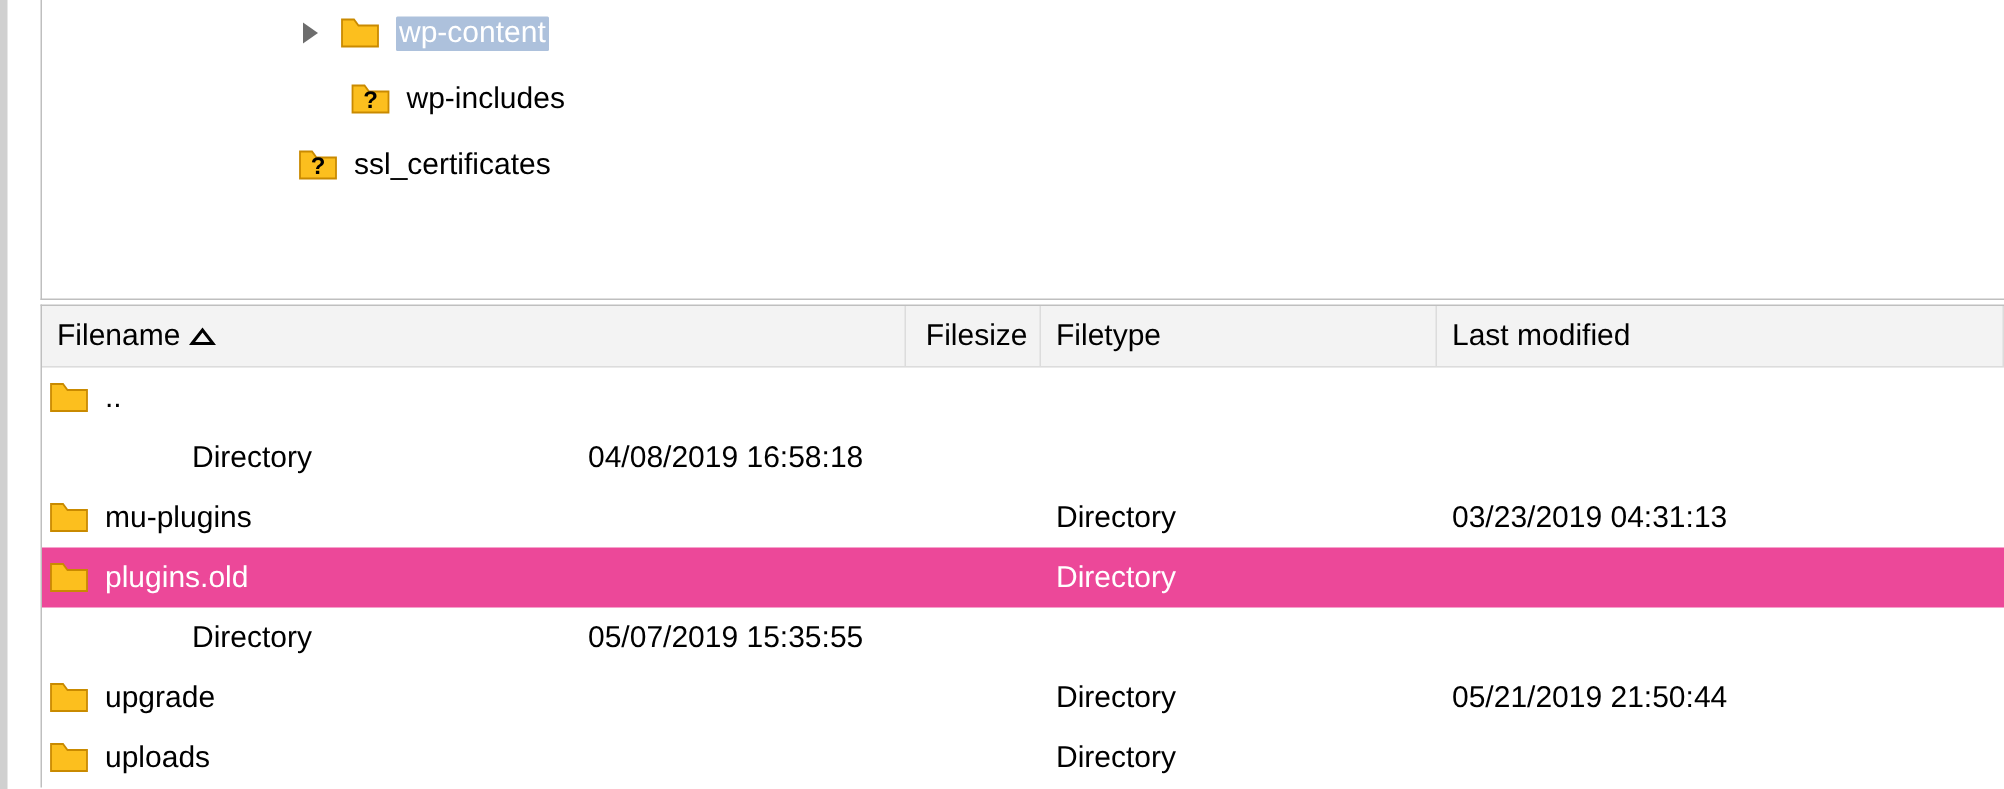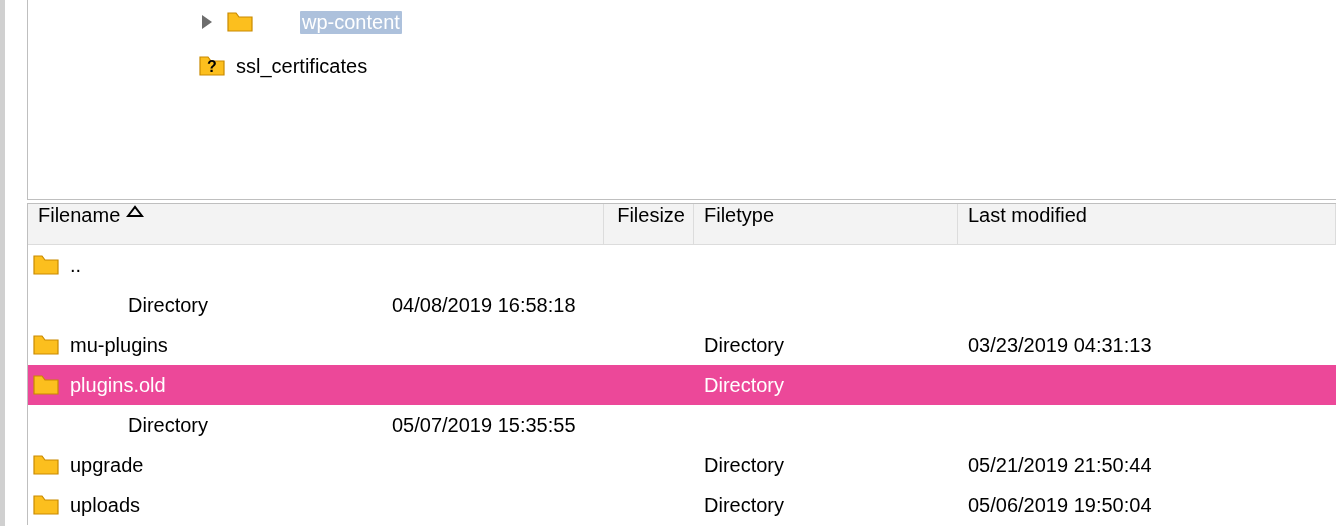--- a/index.html
+++ b/index.html
@@ -10,34 +10,34 @@
   .tree{border-left:1px solid #bfbfbf;border-bottom:1px solid #bfbfbf;margin-left:22px;
         height:200px;box-sizing:border-box;padding-top:0;}
   .tree-row{display:flex;align-items:center;height:44px;cursor:default;}
   .tree-row .disclosure{width:18px;height:18px;margin-right:10px;display:flex;align-items:center;justify-content:center;}
   .tree-label{white-space:nowrap;}
 
   
   .detail{border-left:1px solid #bfbfbf;border-top:1px solid #bfbfbf;margin-left:22px;margin-top:3px;}
   .hdr{display:flex;height:40px;align-items:center;background:#f3f3f3;border-bottom:1px solid #dcdcdc;
        font-size:20px;color:#000;}
-  .hdr .col{border-right:1px solid #dcdcdc;box-sizing:border-box;height:100%;display:flex;align-items:flex-start;}
+  .hdr .col{border-right:1px solid #dcdcdc;box-sizing:border-box;height:100%;display:flex;align-items:center;}
   .col-name{width:576px;padding-left:10px;}
   .col-size{width:90px;justify-content:flex-end;padding-right:8px;}
   .col-type{width:264px;padding-left:10px;}
   .col-mod{flex:1;padding-left:10px;border-right:none;}
 
   .row{display:flex;height:40px;align-items:center;}
   .row.sel{background:#ec4899;color:#fff;}
   .row .c-name{width:576px;display:flex;align-items:center;padding-left:4px;box-sizing:border-box;}
   .row .c-size{width:90px;}
   .row .c-type{width:264px;padding-left:10px;box-sizing:border-box;}
   .row .c-mod {flex:1;padding-left:10px;box-sizing:border-box;}
 
-  .hl-label{background:#adc1dc;color:#fff;padding:0 2px;border-radius:1px;margin-left:36px;}
+  .hl-label{background:#adc1dc;color:#fff;padding:0 2px;border-radius:1px;}
 
   .sort-arrow{margin-left:6px;display:inline-flex;}
 
   
   .ico{width:28px;height:24px;display:inline-flex;align-items:center;justify-content:center;margin-right:10px;flex-shrink:0;}
   svg{display:block;}
 </style>
 </head>
 <body>
 
@@ -65,20 +65,28 @@
         <svg width="18" height="18">
           <use href="#disclosure-right"></use>
         </svg>
       </span>
       <span class="ico">
         <svg width="26" height="22">
           <use href="#folder-shape"></use>
         </svg>
       </span>
       <span class="tree-label hl-label">wp-content</span>
+    </div>
+    <div class="tree-row" style="padding-left: 205px;">
+      <span class="ico">
+        <svg width="26" height="22">
+          <use href="#folder-unknown-shape"></use>
+        </svg>
+      </span>
+      <span class="tree-label">wp-includes</span>
     </div>
     <div class="tree-row" style="padding-left: 170px;">
       <span class="ico">
         <svg width="26" height="22">
           <use href="#folder-unknown-shape"></use>
         </svg>
       </span>
       <span class="tree-label">ssl_certificates</span>
     </div>
   </div>
@@ -170,16 +178,15 @@
         <div class="c-name">
           <span class="ico">
             <svg width="26" height="22">
               <use href="#folder-shape"></use>
             </svg>
           </span>
           <span>uploads</span>
         </div>
         <div class="c-size"></div>
         <div class="c-type">Directory</div>
-        <div class="c-mod">05/06/2019 19:50:04</div>
       </div>
     </div>
 </div>
 
 </body></html>

